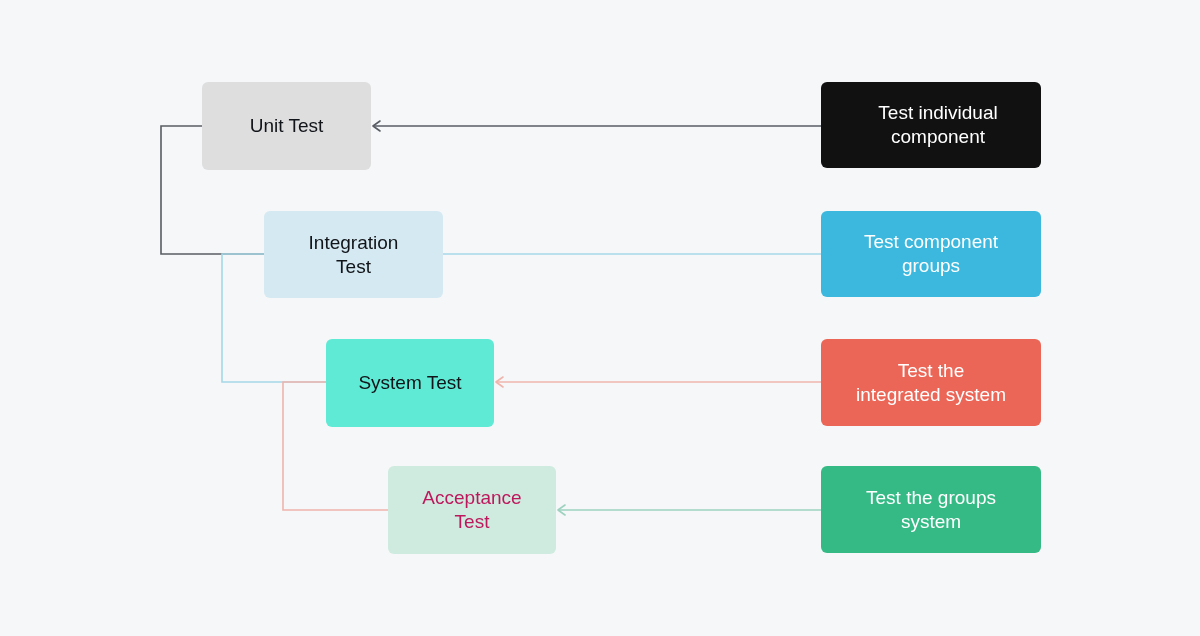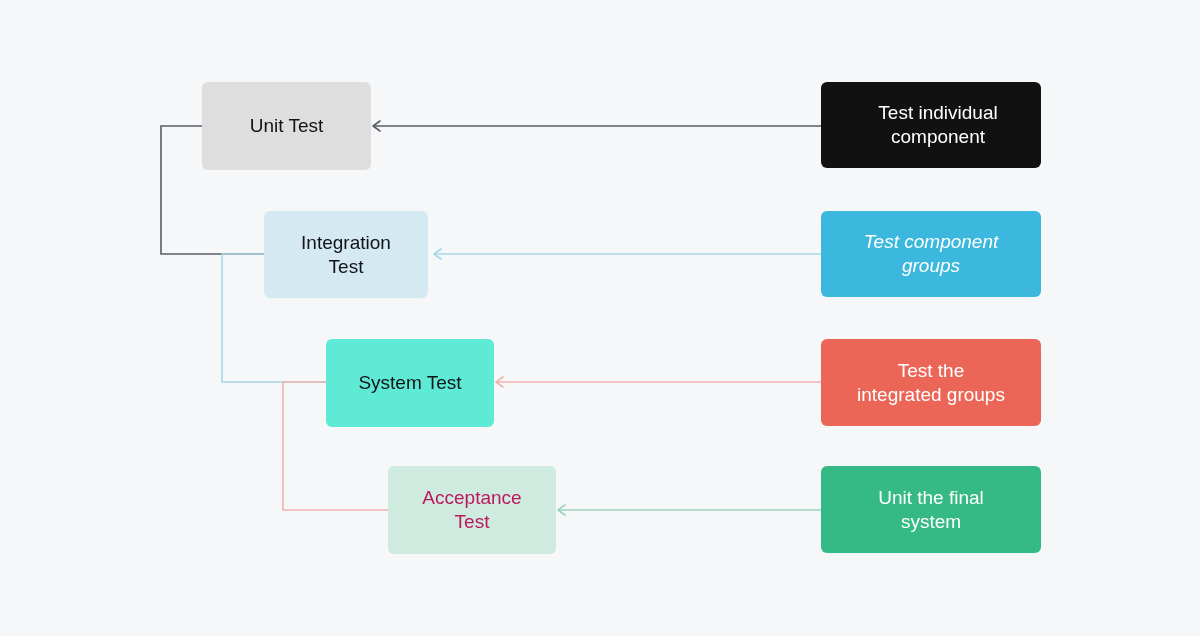--- a/index.html
+++ b/index.html
@@ -67,42 +67,42 @@
       <path d="M 821 510 L 558 510" fill="none" stroke="#9dd2bf" stroke-width="1.6" stroke-linejoin="miter"></path>
       <path d="M 558 510 l 7 -5 M 558 510 l 7 5" fill="none" stroke="#9dd2bf" stroke-width="1.6" stroke-linecap="round"></path>
       <path d="M 202 126 L 161 126 L 161 254 L 264 254" fill="none" stroke="#595d63" stroke-width="1.6" stroke-linejoin="miter"></path>
       <path d="M 264 254 L 222 254 L 222 382 L 326 382" fill="none" stroke="#a6d8e8" stroke-width="1.6" stroke-linejoin="miter"></path>
       <path d="M 326 382 L 283 382 L 283 510 L 388 510" fill="none" stroke="#efb4ac" stroke-width="1.6" stroke-linejoin="miter"></path>
     </svg>
 
   <div class="node stage-node" style="left: 202px; top: 82px; width: 169px; height: 88px; background: rgb(222, 222, 223); color: rgb(17, 20, 24);">
     <span class="node-label">Unit Test</span>
   </div>
-  <div class="node stage-node" style="left: 264px; top: 211px; width: 164px; height: 87px; background: rgb(212, 233, 242); color: rgb(17, 20, 24);">
+  <div class="node stage-node" style="left: 264px; top: 211px; width: 179px; height: 87px; background: rgb(212, 233, 242); color: rgb(17, 20, 24);">
     <span class="node-label">Integration
 Test</span>
   </div>
   <div class="node stage-node" style="left: 326px; top: 339px; width: 168px; height: 88px; background: #5eead4; color: rgb(17, 20, 24);">
     <span class="node-label">System Test</span>
   </div>
   <div class="node stage-node" style="left: 388px; top: 466px; width: 168px; height: 88px; background: rgb(207, 234, 222); color: #be185d;">
     <span class="node-label">Acceptance
 Test</span>
   </div>
 
   <div class="node desc-node" style="left: 821px; top: 82px; width: 220px; height: 86px; background: rgb(17, 17, 17); color: rgb(255, 255, 255); padding-left: 24px;">
     <span class="node-label">Test individual
 component</span>
   </div>
-  <div class="node desc-node" style="left: 821px; top: 211px; width: 220px; height: 86px; background: rgb(60, 184, 222); color: rgb(255, 255, 255); font-style: italic;">
+  <div class="node desc-node" style="left: 821px; top: 211px; width: 220px; height: 86px; background: rgb(60, 184, 222); color: rgb(255, 255, 255);">
     <span class="node-label">Test component
 groups</span>
   </div>
   <div class="node desc-node" style="left: 821px; top: 339px; width: 220px; height: 87px; background: rgb(235, 102, 87); color: rgb(255, 255, 255);">
     <span class="node-label">Test the
-integrated groups</span>
+integrated system</span>
   </div>
   <div class="node desc-node" style="left: 821px; top: 466px; width: 220px; height: 87px; background: rgb(54, 186, 133); color: rgb(255, 255, 255);">
-    <span class="node-label">Unit the final
+    <span class="node-label">Test the groups
 system</span>
   </div>
 
 </div>
 
 </body></html>

